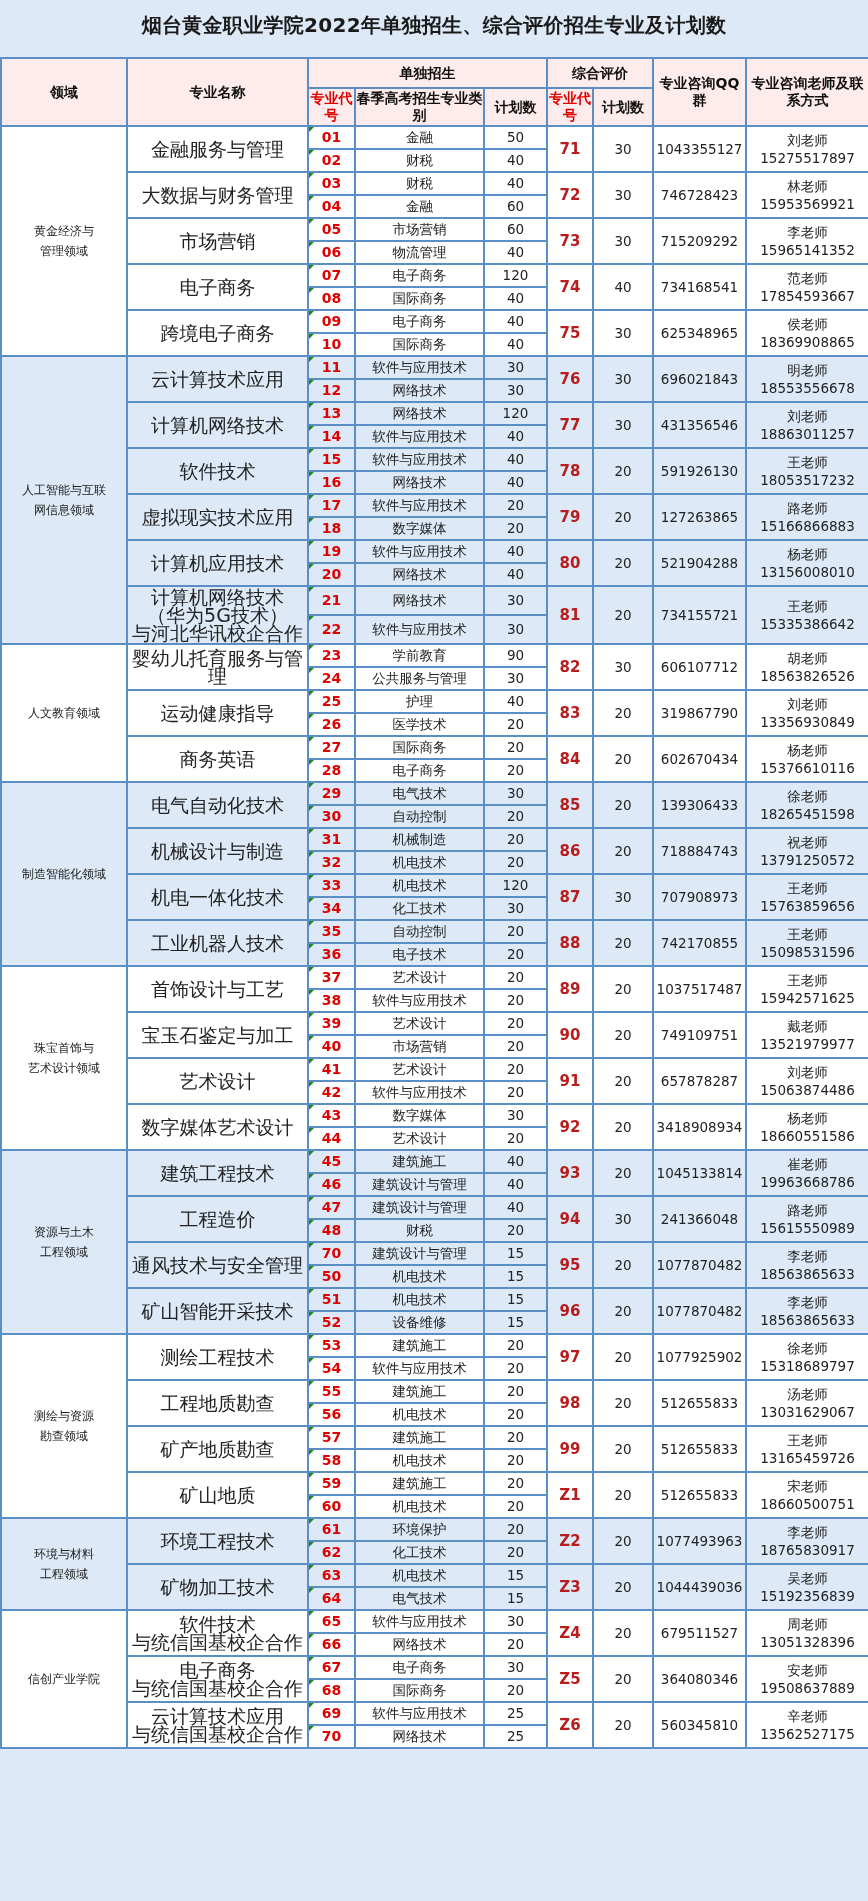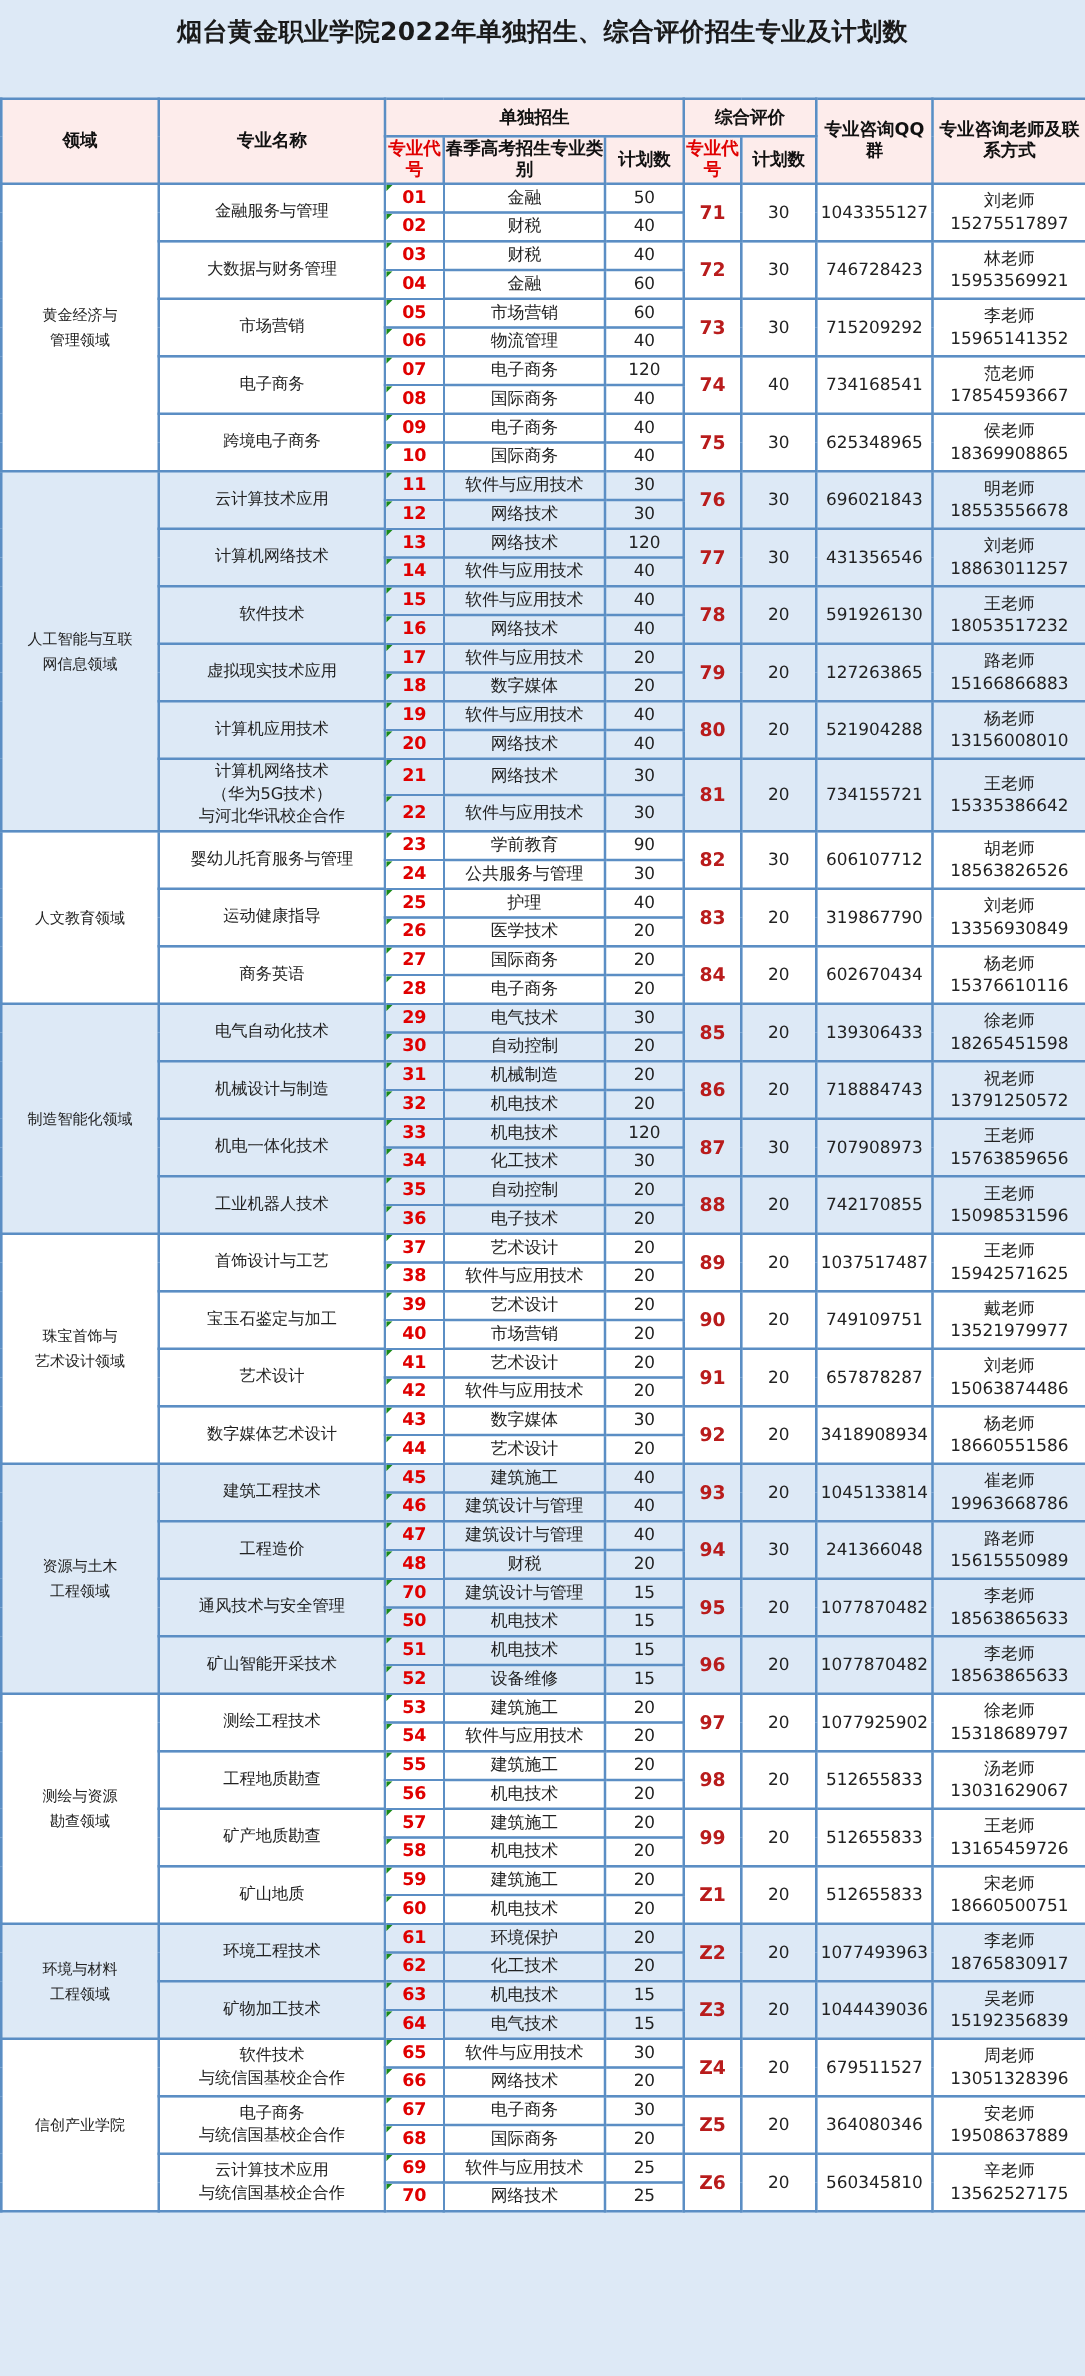--- a/index.html
+++ b/index.html
@@ -3,21 +3,21 @@
 <meta charset="utf-8">
 <style>
   html, body { margin: 0; padding: 0; }
   body {
     width: 868px; height: 1901px; overflow: hidden;
     background: #dde9f6;
     font-family: "DejaVu Sans", "Liberation Sans", sans-serif;
     color: #222;
   }
   .title-area {
-    height: 78px; background: #dde9f6; text-align: center;
+    height: 57px; background: #dde9f6; text-align: center;
     box-sizing: border-box; padding-top: 12px;
   }
   .title-main { font-size: 20px; font-weight: bold; color: #1a1a1a; line-height: 26px; letter-spacing: 0.3px; }
   .title-sub { font-size: 19px; font-weight: bold; color: #222; line-height: 28px; }
   .title-sub .red { color: #e00000; }
   table {
     border-collapse: collapse; table-layout: fixed;
     width: 868px; font-size: 13.5px;
   }
   td, th {
@@ -31,21 +31,21 @@
   tr.hdr2 th { height: 36px; }
   .grp-white td { background: #ffffff; }
   .grp-blue td { background: #dde9f6; }
   td.code { color: #e00000; font-weight: bold; font-size: 14px; position: relative; }
   td.code::before {
     content: ""; position: absolute; left: 0; top: 0;
     border-top: 5px solid #1a8a1a; border-right: 5px solid transparent;
   }
   td.zcode { color: #b91c1c; font-weight: bold; font-size: 15px; }
   td.domain { font-size: 12px; line-height: 20px; white-space: pre-line; }
-  td.prog { font-size: 13px; line-height: 18px; white-space: pre-line; margin-top: 32px; }
+  td.prog { font-size: 19px; line-height: 18px; white-space: pre-line; margin-top: 32px; }
   td.teacher { line-height: 18px; }
   td.teacher span { display: block; }
 </style>
 </head>
 <body>
 
 <div class="title-area">
   <div class="title-main">烟台黄金职业学院2022年单独招生、综合评价招生专业及计划数</div>
 </div>
 

